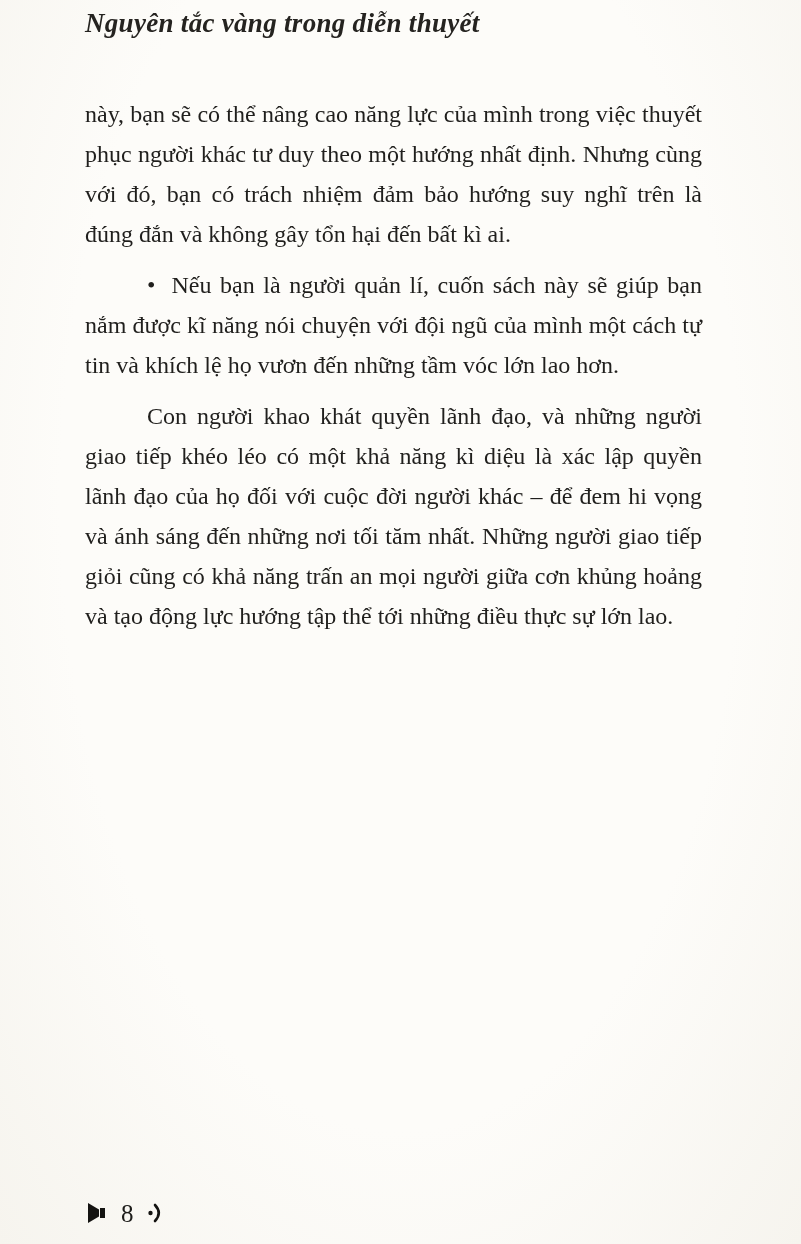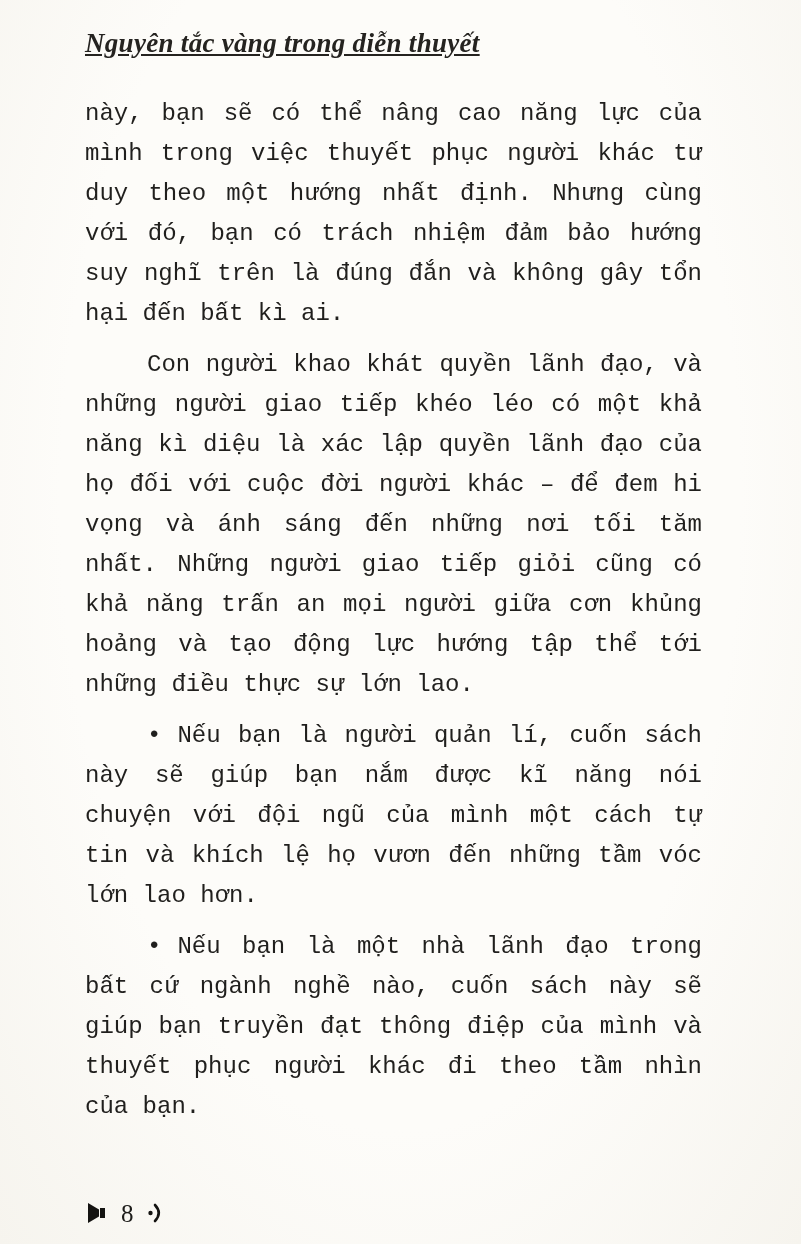--- a/index.html
+++ b/index.html
@@ -13,46 +13,44 @@
     height: 1244px;
     margin: 0 auto;
     background: #fcfbf7;
     background-image: radial-gradient(ellipse at 50% 40%, #fdfcf9 60%, #f6f4ee 100%);
     overflow: hidden;
     font-family: "Liberation Serif", "DejaVu Serif", serif;
     color: #1e1d1b;
   }
   .running-head {
     position: absolute;
-    top: 28px;
+    top: 8px;
     left: 85px;
     right: 85px;
     font-style: italic;
     font-weight: 700;
     font-size: 27px;
     letter-spacing: 0.3px;
     color: #252320;
-    text-decoration: underline;
   }
   .content {
     position: absolute;
     top: 94px;
     left: 85px;
     right: 83px;
     bottom: 62px;
     overflow: hidden;
   }
   .para {
     margin: 0 16px 11px 0;
     font-size: 24px;
     line-height: 40px;
     text-align: justify;
     text-justify: inter-word;
     color: #201f1d;
-    font-family: Liberation Mono, monospace;
   }
   .para.indent {
     text-indent: 62px;
   }
   .para .marker {
     margin-right: 16px;
   }
   .footer {
     position: absolute;
     left: 85px;
@@ -74,30 +72,27 @@
 <body>
 
 <div class="page">
 
   <div class="running-head">Nguyên tắc vàng trong diễn thuyết</div>
 
   <div class="content">
 
     <p class="para">này, bạn sẽ có thể nâng cao năng lực của mình trong việc thuyết phục người khác tư duy theo một hướng nhất định. Nhưng cùng với đó, bạn có trách nhiệm đảm bảo hướng suy nghĩ trên là đúng đắn và không gây tổn hại đến bất kì ai.</p>
 
-    <p class="para indent">Con người khao khát quyền lãnh đạo, và những người giao tiếp khéo léo có một khả năng kì diệu là xác lập quyền lãnh đạo của họ đối với cuộc đời người khác – để đem hi vọng và ánh sáng đến những nơi tối tăm nhất. Những người giao tiếp giỏi cũng có khả năng trấn an mọi người giữa cơn khủng hoảng và tạo động lực hướng tập thể tới những điều thực sự lớn lao.</p>
-
     <p class="para indent">
       <span class="marker">•</span><span>Nếu bạn là người quản lí, cuốn sách này sẽ giúp bạn nắm được kĩ năng nói chuyện với đội ngũ của mình một cách tự tin và khích lệ họ vươn đến những tầm vóc lớn lao hơn.</span>
     </p>
 
+    <p class="para indent">Con người khao khát quyền lãnh đạo, và những người giao tiếp khéo léo có một khả năng kì diệu là xác lập quyền lãnh đạo của họ đối với cuộc đời người khác – để đem hi vọng và ánh sáng đến những nơi tối tăm nhất. Những người giao tiếp giỏi cũng có khả năng trấn an mọi người giữa cơn khủng hoảng và tạo động lực hướng tập thể tới những điều thực sự lớn lao.</p>
 
-    <p class="para indent">
-      <span class="marker">•</span><span>Nếu bạn là một nhà lãnh đạo trong bất cứ ngành nghề nào, cuốn sách này sẽ giúp bạn truyền đạt thông điệp của mình và thuyết phục người khác đi theo tầm nhìn của bạn.</span>
-    </p>
+
 
 
   </div>
 
   <div class="footer">
     <span class="icon">
       <svg width="24" height="26" viewBox="0 0 24 26" aria-hidden="true">
         <path d="M3 3 L14 9.5 L14 16.5 L3 23 Z" fill="#141311"></path>
         <rect x="15" y="8" width="5" height="10" fill="#141311"></rect>
       </svg>

